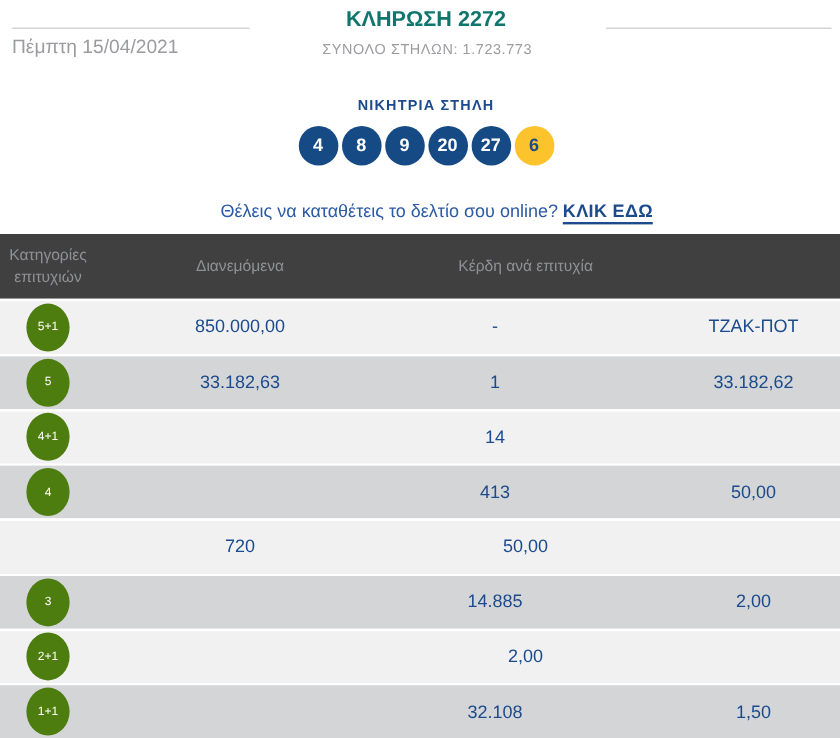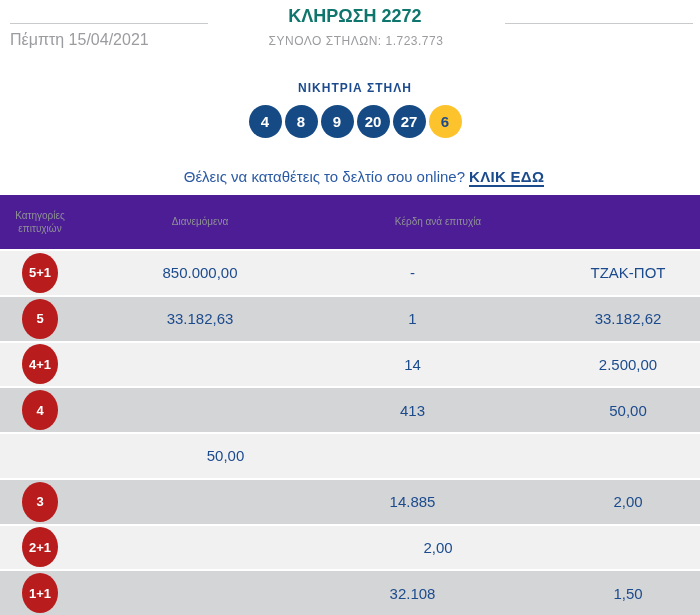--- a/index.html
+++ b/index.html
@@ -31,31 +31,31 @@
   .online-line { position:absolute; top:153px; left:0; width:100%; padding-left:28px;
                  text-align:center; font-size:15px; color:#2b5aa5;margin-top:15px; }
   .online-link { color:#1c4b8d; font-weight:bold; text-decoration:none;
                  border-bottom:2px solid #1c4b8d; margin-left:4px; letter-spacing:.3px; }
 
   
   .results-table { position:absolute; top:195px; left:0; width:700px; height:420px;
                    display:flex; flex-direction:column; }
   .t-grid { display:grid; grid-template-columns:80px 240px 185px 195px;
             align-items:center; }
-  .t-head { height:54px; background:#4c1d95; color:#8f9195; font-size:10px; flex:0 0 auto; }
+  .t-head { height:54px; background:#404040; color:#8f9195; font-size:13px; flex:0 0 auto; }
   .t-head .cell { text-align:center; line-height:1.35; }
   .t-body { flex:1; display:flex; flex-direction:column; }
   .t-row { flex:1; border-top:2px solid #ffffff; }
   .t-row:nth-child(odd)  { background:#f1f1f2; }
   .t-row:nth-child(even) { background:#d4d5d7; }
   .cell { text-align:center; }
   .cell-prize { padding-left:51px; }
   .cell-cat { display:flex; justify-content:center; }
-  .badge { width:36px; height:40px; border-radius:50%; background:#b91c1c;
-           color:#fff; font-size:13px; font-weight:bold;
+  .badge { width:36px; height:40px; border-radius:50%; background:#4d7c0f;
+           color:#fff; font-size:10px; font-weight:normal;
            display:flex; align-items:center; justify-content:center; }
   .val { font-size:15px; font-weight:normal; color:#1c4b8d; }
 </style>
 </head>
 <body>
 
 <div class="page">
 
   <div class="rule rule-left"></div>
   <div class="rule rule-right"></div>
@@ -101,34 +101,34 @@
         <div class="cell val">1</div>
         <div class="cell val cell-prize">33.182,62</div>
       </div>
 
       <div class="t-grid t-row">
         <div class="cell-cat">
             <span class="badge">4+1</span>
           </div>
         <div class="cell val"></div>
         <div class="cell val">14</div>
-        <div class="cell val cell-prize">2.500,00</div>
       </div>
 
       <div class="t-grid t-row">
         <div class="cell-cat">
             <span class="badge">4</span>
           </div>
         <div class="cell val"></div>
         <div class="cell val">413</div>
         <div class="cell val cell-prize">50,00</div>
       </div>
 
       <div class="t-grid t-row">
         <div class="cell val"></div>
+        <div class="cell val">720</div>
         <div class="cell val cell-prize">50,00</div>
       </div>
 
       <div class="t-grid t-row">
         <div class="cell-cat">
             <span class="badge">3</span>
           </div>
         <div class="cell val"></div>
         <div class="cell val">14.885</div>
         <div class="cell val cell-prize">2,00</div>

